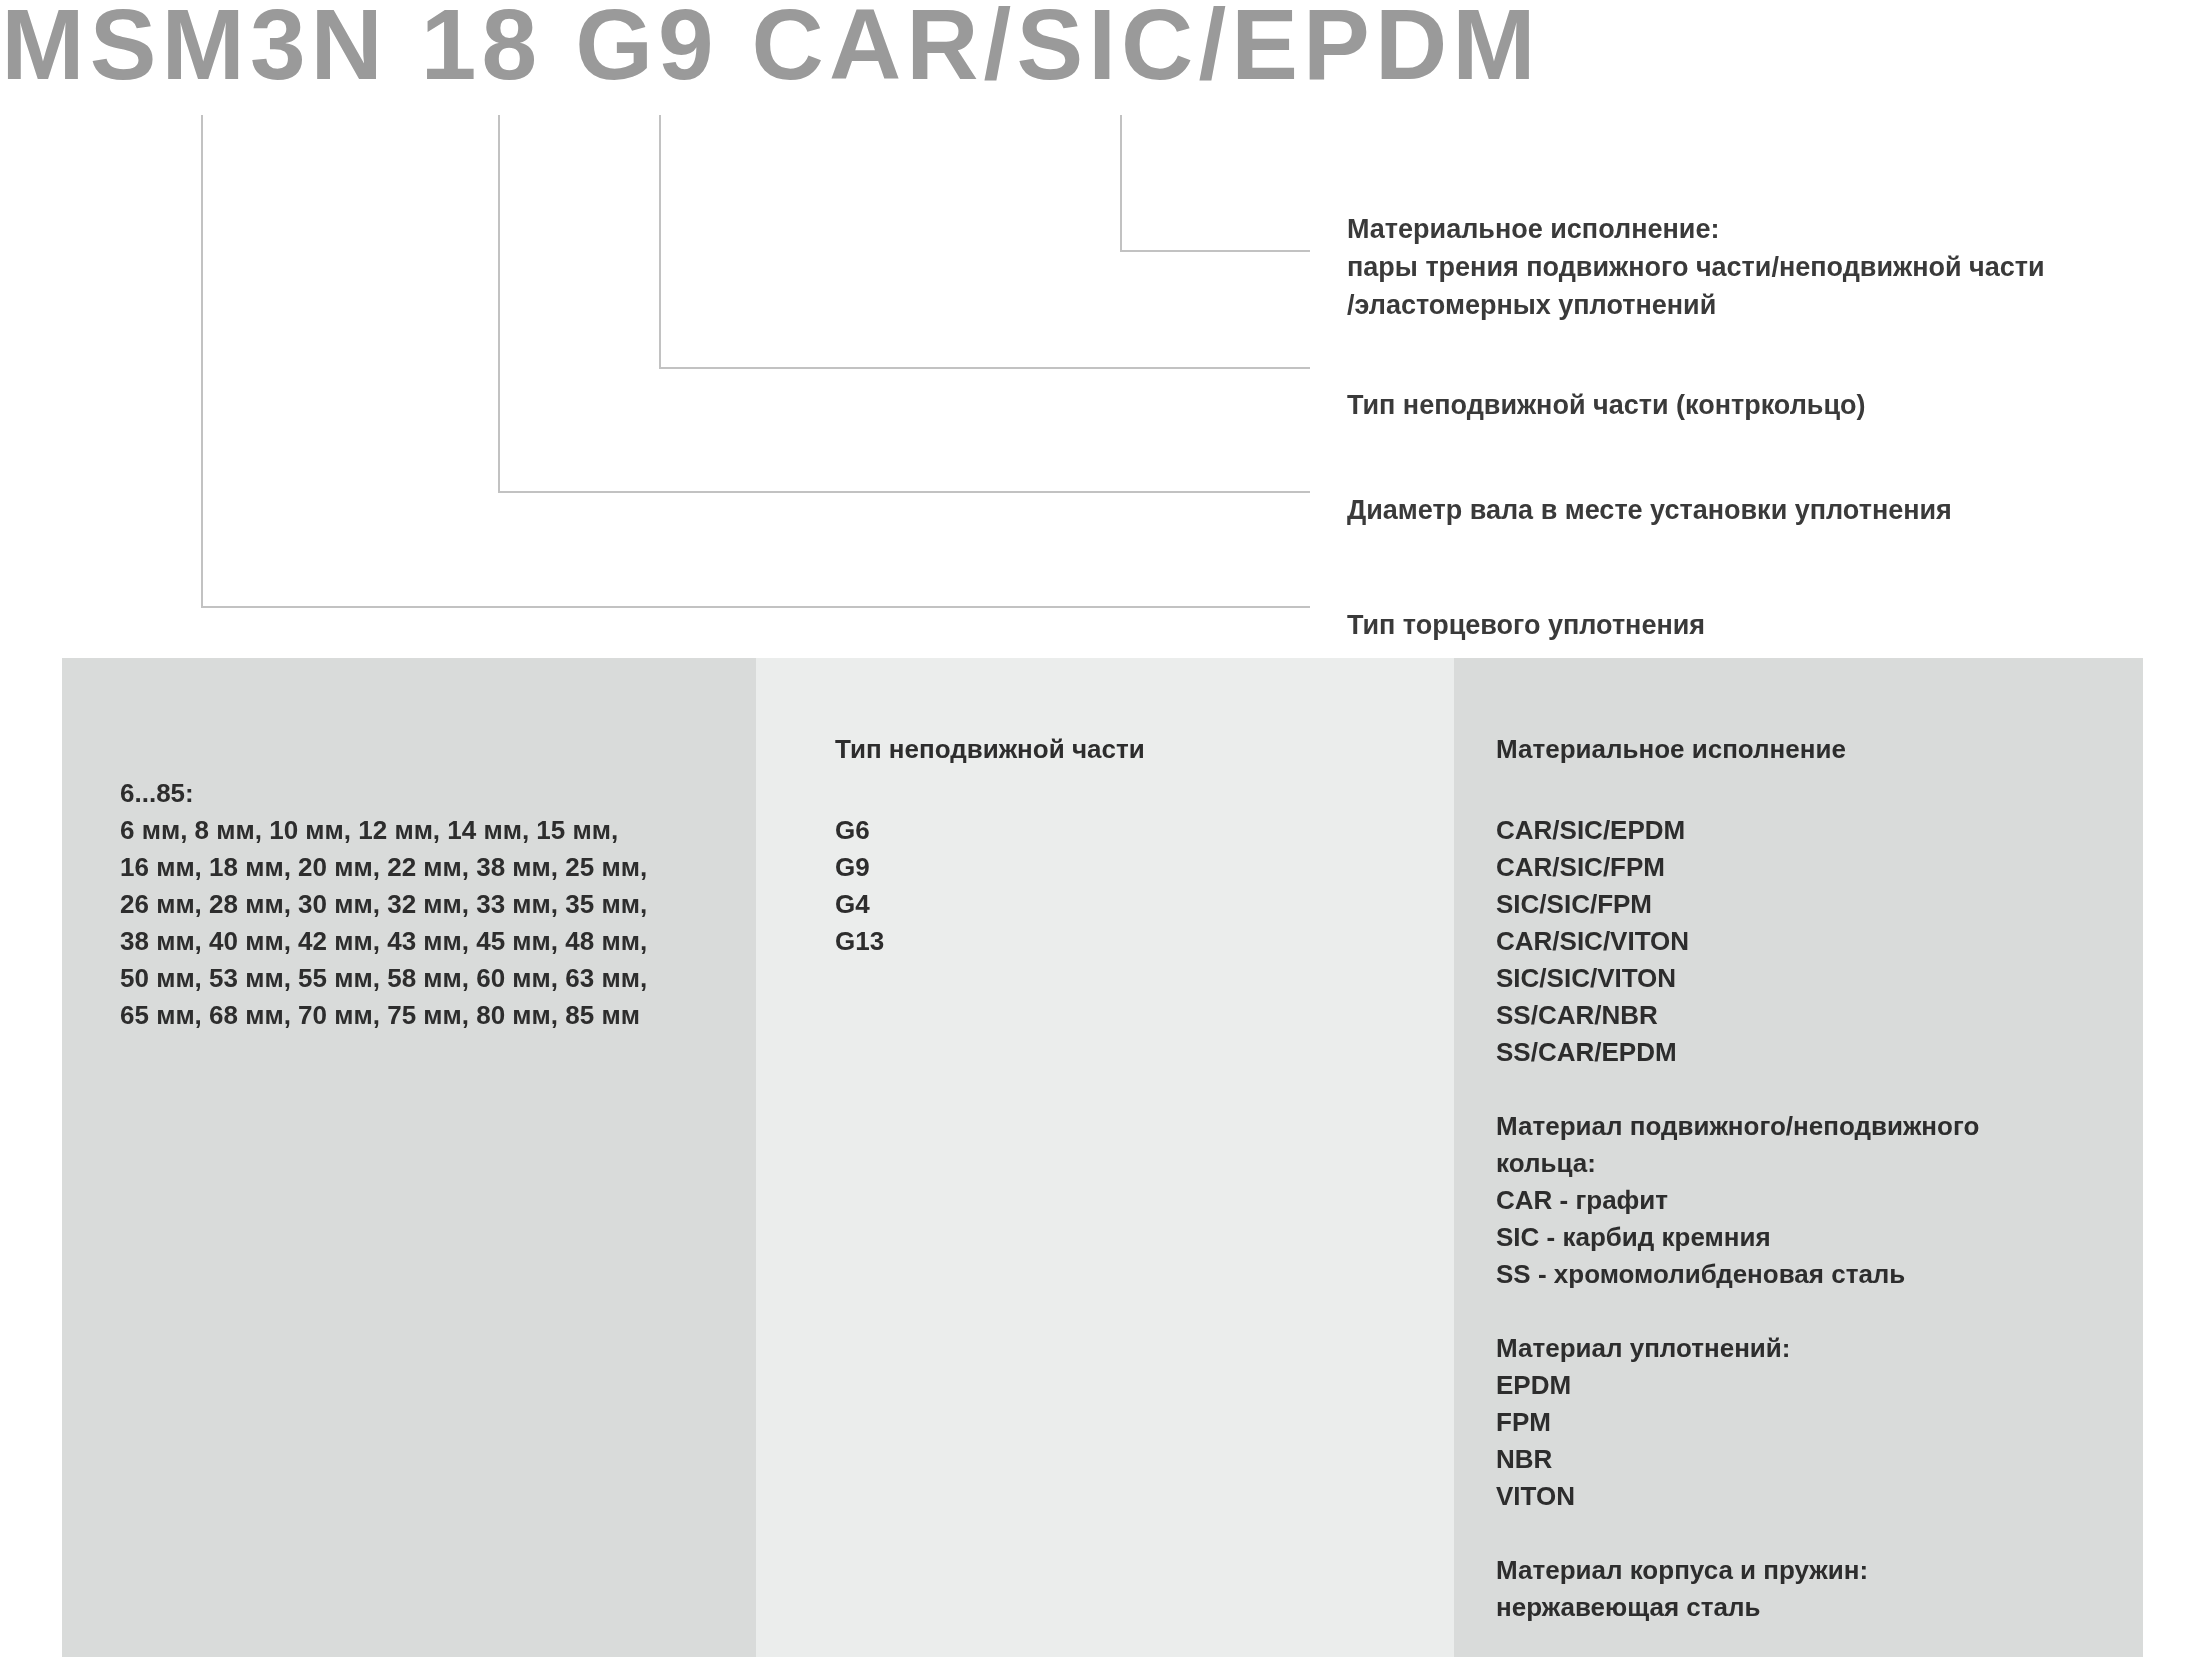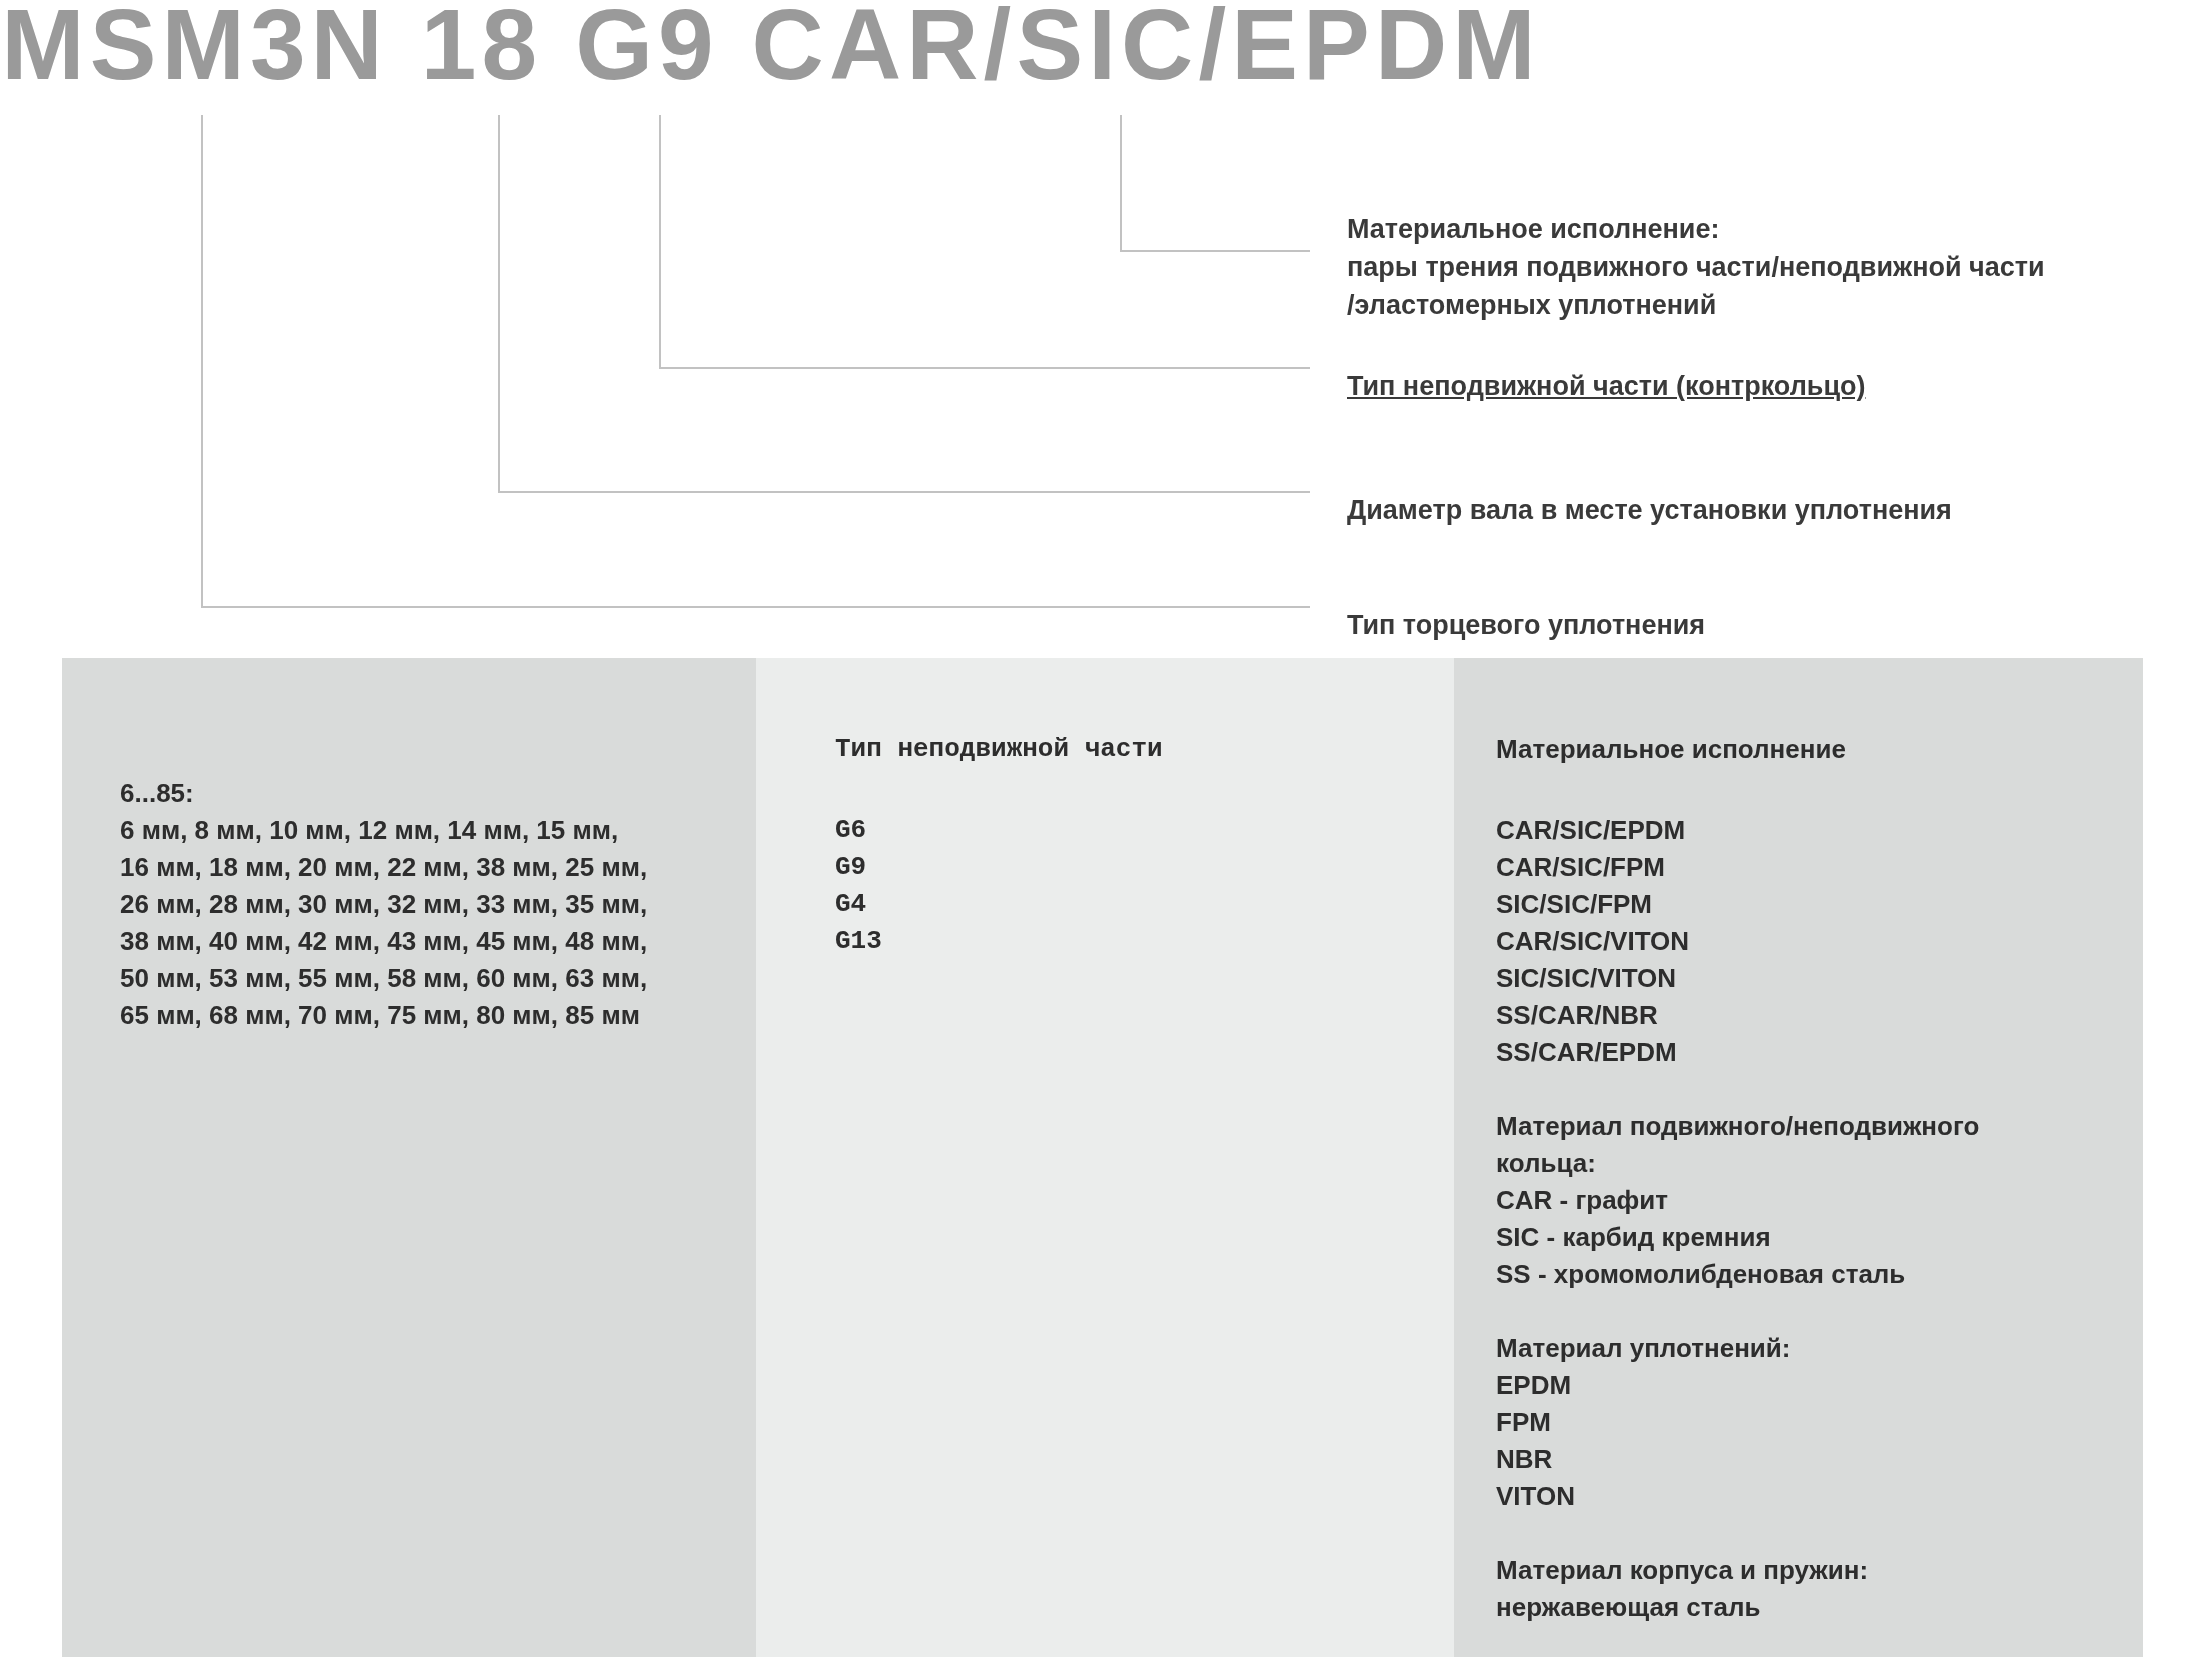--- a/index.html
+++ b/index.html
@@ -34,34 +34,34 @@
   .h2{left:498px;top:491px;width:812px;height:1.9px;}
   .h3{left:659px;top:367px;width:651px;height:1.9px;}
   .h4{left:1120px;top:250px;width:190px;height:1.9px;}
   .callout-label{
     position:absolute;left:1347px;
     font-size:27px;font-weight:700;color:var(--labelText);
     line-height:37px;white-space:nowrap;margin-top:18px;
   }
   .callout-label.multiline{line-height:38px;}
   .label-material{top:192px;}
-  .label-stationary{top:350px;text-decoration:underline;}
+  .label-stationary{top:369px;}
   .label-diameter{top:474px;}
   .label-seal{top:589px;}
   .box{position:absolute;top:658px;height:999px;overflow:hidden;}
   .box-diameter{left:62px;width:694px;background:var(--boxDark);}
   .box-stationary{left:756px;width:698px;background:var(--boxLight);}
   .box-material{left:1454px;width:689px;background:var(--boxDark);}
   .box-inner{
     padding-top:73px;
     font-size:26px;font-weight:700;color:var(--boxText);
     line-height:37px;
   }
   .box-diameter .box-inner{padding-left:58px;}
-  .box-stationary .box-inner{padding-left:79px;font-family:Liberation Mono, monospace;}
+  .box-stationary .box-inner{padding-left:79px;}
   .box-material .box-inner{padding-left:42px;}
   .box-header{white-space:nowrap;}
   .box-rows{margin-top:44px;}
   .box-row{min-height:37px;white-space:nowrap;}
 </style>
 </head>
 <body>
 
 <div id="stage">
 

